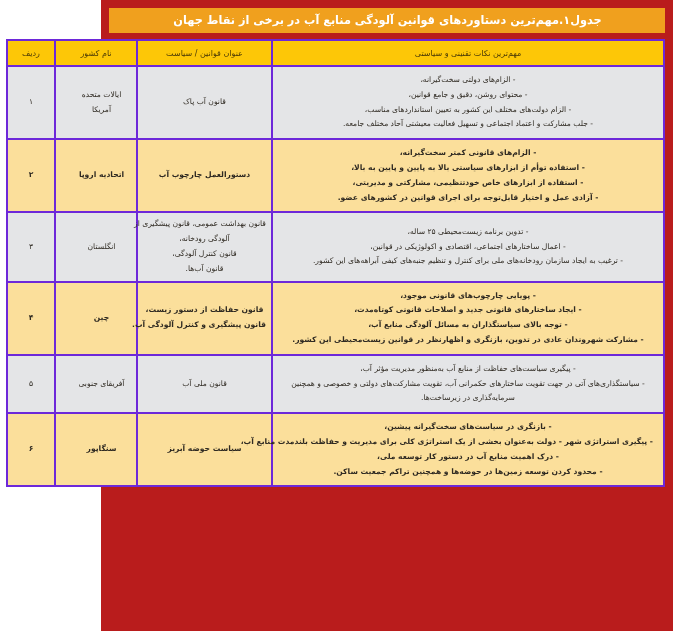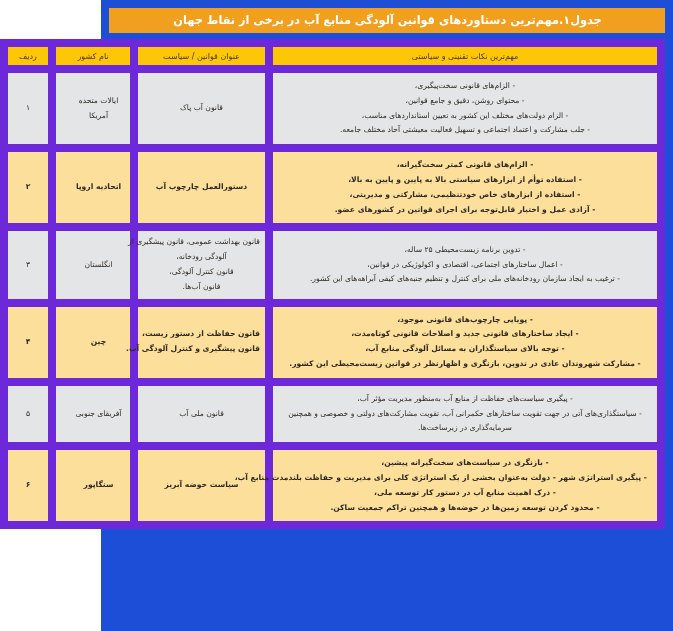--- a/index.html
+++ b/index.html
@@ -14,21 +14,21 @@
     overflow: hidden;
     font-family: "DejaVu Sans", "Liberation Sans", sans-serif;
     direction: rtl;
   }
   .page {
     width: 572px;
     height: 631px;
     position: relative;
     box-sizing: border-box;
     padding: 0;
-    background: #1d4ed8;
+    background: #b91c1c;
   }
   
   .title-bar {
     position: absolute;
     top: 8px;
     right: 8px;
     left: 8px;
     height: 25px;
     background: #f0a01e;
     display: flex;
@@ -53,21 +53,21 @@
     border-collapse: collapse;
     table-layout: fixed;
     width: 657px;
   }
   .tbl col.c-row   { width: 48px; }
   .tbl col.c-cty   { width: 82px; }
   .tbl col.c-law   { width: 135px; }
   .tbl col.c-notes { width: 392px; }
 
   .tbl th, .tbl td {
-    border: 8px solid #6d28d9;
+    border: 2px solid #6d28d9;
     vertical-align: middle;
     text-align: center;
     padding: 4px 5px;
     box-sizing: border-box;
   }
   .tbl thead th {
     background: #fdc707;
     color: #4a3a07;
     font-size: 8px;
     font-weight: normal;
@@ -121,21 +121,21 @@
         <th>مهم‌ترین نکات تقنینی و سیاستی</th>
         <th>عنوان قوانین / سیاست</th>
         <th>نام کشور</th>
         <th>ردیف</th>
       </tr>
     </thead>
     <tbody id="tbody">
         <tr class="band-a">
           <td class="cell-notes">
             <ul class="notes-list">
-              <li>- الزام‌های قانونی سخت‌پیگیری،</li>
+              <li>- الزام‌های دولتی سخت‌گیرانه،</li>
               <li>- محتوای روشن، دقیق و جامع قوانین،</li>
               <li>- الزام دولت‌های مختلف این کشور به تعیین استانداردهای مناسب،</li>
               <li>- جلب مشارکت و اعتماد اجتماعی و تسهیل فعالیت معیشتی آحاد مختلف جامعه.</li>
             </ul>
           </td>
           <td class="cell-law">
             <span class="law-lines">
               <span>قانون آب پاک</span>
             </span>
           </td>

